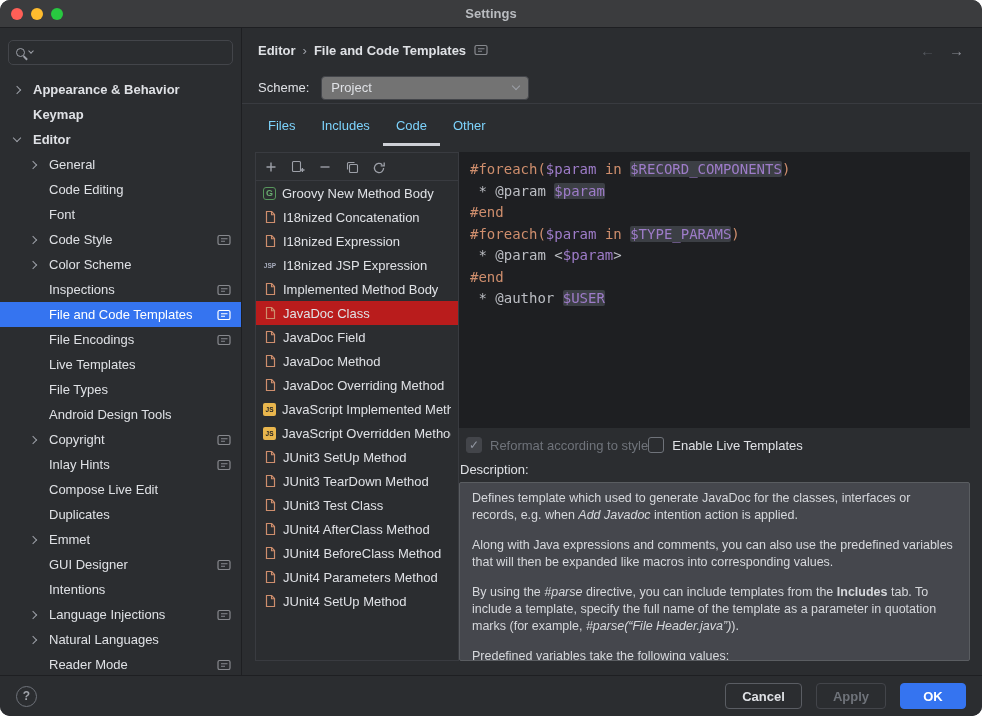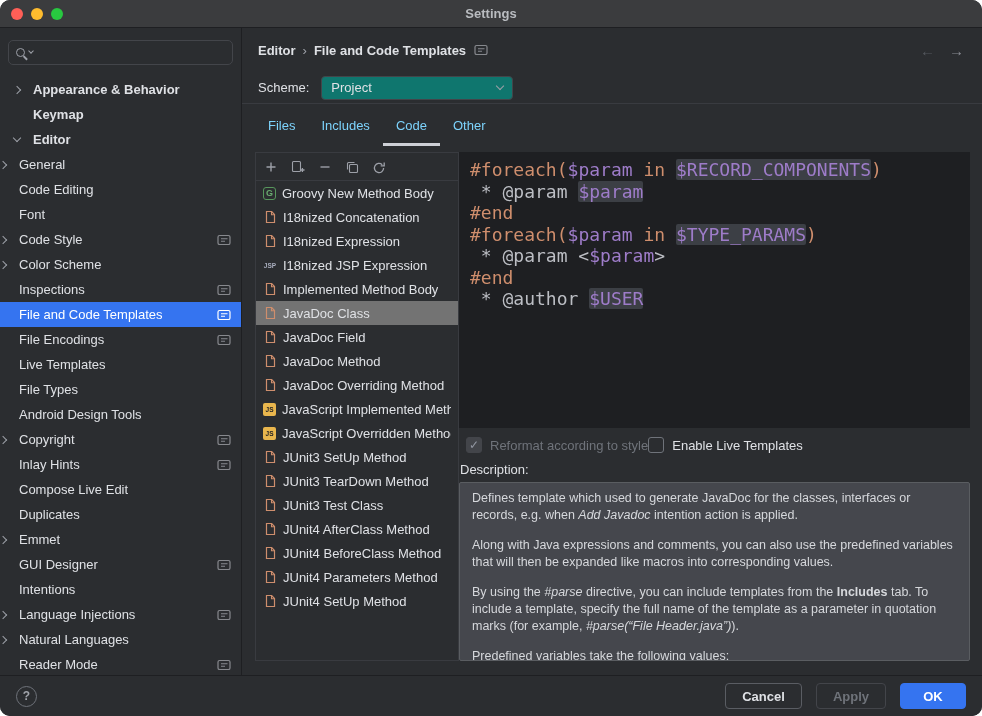--- a/index.html
+++ b/index.html
@@ -24,63 +24,63 @@
   .mag{width:9px;height:9px;border:1.5px solid #9da0a8;border-radius:50%;position:relative;flex:none;}
   .mag::after{content:"";position:absolute;width:5px;height:1.5px;background:#9da0a8;transform:rotate(45deg);right:-4px;bottom:-2px;}
   .chev{width:6px;height:6px;border-right:1.5px solid #9da0a8;border-bottom:1.5px solid #9da0a8;display:inline-block;flex:none;}
   .chev.right{transform:rotate(-45deg);}
   .chev.down{transform:rotate(45deg);margin-top:-3px;}
   .chev.small{width:4px;height:4px;border-width:1.2px;margin-left:-1px;}
   .search-input{flex:1;background:transparent;border:none;outline:none;color:#dfe1e5;font-family:"Liberation Sans",sans-serif;font-size:13px;min-width:0;}
   .tree{flex:1;overflow:hidden;padding-top:6px;}
   .tree-row{height:25px;display:flex;align-items:center;padding-right:10px;white-space:nowrap;}
   .tree-row.lvl0{padding-left:14px;font-weight:700;}
-  .tree-row.lvl1{}
+  .tree-row.lvl1{padding-left:30px;}
   .tree-row .tw{width:19px;flex:none;display:flex;align-items:center;justify-content:flex-start;}
   .tree-row.selected{background:#3574f0;color:#ffffff;}
   .tree-label{overflow:hidden;text-overflow:clip;}
   .right-ic{margin-left:auto;display:flex;align-items:center;padding-left:6px;}
 
   
   .header-row{height:44px;flex:none;display:flex;align-items:center;padding-left:3px;}
   .crumb{font-weight:700;color:#dfe1e5;}
   .crumb-sep{color:#9da0a8;margin:0 7px;font-weight:400;}
   .crumb-ic{margin-left:8px;display:flex;align-items:center;}
   .nav-arrows{margin-left:auto;display:flex;gap:14px;padding-right:6px;font-size:15px;}
   .nav-back{color:#55585e;}
   .nav-fwd{color:#8a8d94;}
 
   
   .scheme-row{height:32px;flex:none;display:flex;align-items:center;padding-left:3px;margin:0 -12px 0 -13px;padding-right:12px;border-bottom:1px solid #393b40;}
   .scheme-row .inner{display:flex;align-items:center;padding-left:13px;}
   .scheme-label{color:#dfe1e5;}
-  .dropdown{margin-left:12px;width:192px;height:24px;background:#0f766e;border:1px solid #43454a;border-radius:4px;display:flex;align-items:center;padding:0 9px;}
+  .dropdown{margin-left:12px;width:208px;height:24px;background:#737373;border:1px solid #43454a;border-radius:4px;display:flex;align-items:center;padding:0 9px;}
   .dropdown .chev{margin-left:auto;}
 
   
   .tabs-row{height:42px;flex:none;display:flex;align-items:stretch;padding-left:0;}
   .tab{padding:0 13px;display:flex;align-items:center;border-bottom:3px solid transparent;padding-top:3px;color:#7dd3fc;cursor:default;}
   .tab.active{border-bottom-color:#ced0d6;}
 
   
   .content{flex:1;display:flex;min-height:0;margin-top:6px;}
   .list-panel{width:204px;flex:none;border:1px solid #393b40;display:flex;flex-direction:column;min-height:0;background:#2b2d30;}
   .list-toolbar{height:28px;flex:none;border-bottom:1px solid #393b40;display:flex;align-items:center;padding:0 7px;gap:11px;}
   .tb-btn{width:16px;height:16px;display:flex;align-items:center;justify-content:center;}
   .tpl-list{flex:1;overflow:hidden;}
   .tpl-row{height:24px;display:flex;align-items:center;gap:6px;padding:0 7px;white-space:nowrap;overflow:hidden;}
-  .tpl-row.selected{background:#737373;}
+  .tpl-row.selected{background:#b91c1c;}
   .tpl-ic{width:14px;height:14px;flex:none;display:flex;align-items:center;justify-content:center;}
   .ic-groovy{border:1px solid #57965c;border-radius:3px;color:#6aab70;font-size:9px;font-weight:700;width:13px;height:13px;}
   .ic-jsp{color:#a8adbd;font-size:6.5px;font-weight:700;letter-spacing:0;}
   .ic-js{background:#e9b64d;border-radius:2px;color:#1e1f22;font-size:6.5px;font-weight:700;width:13px;height:13px;}
   .tpl-label{overflow:hidden;}
 
   .right-col{flex:1;min-width:0;display:flex;flex-direction:column;min-height:0;}
-  .code-editor{height:276px;flex:none;background:#1e1f22;padding:7px 0 0 11px;font-family:"DejaVu Sans Mono",monospace;font-size:18px;line-height:21.5px;overflow:hidden;}
+  .code-editor{height:276px;flex:none;background:#1e1f22;padding:7px 0 0 11px;font-family:"DejaVu Sans Mono",monospace;font-size:14px;line-height:21.5px;overflow:hidden;}
   .code-line{white-space:pre;}
   .c-kw{color:#cf8e6d;}
   .c-var{color:#9e7cc9;}
   .c-hl{background:#3c3f45;border-radius:2px;}
   .c-pl{color:#bcbec4;}
 
   .opts-row{height:34px;flex:none;display:flex;align-items:center;padding-left:7px;}
   .opt{display:flex;align-items:center;gap:8px;}
   .opt + .opt{}
   .checkbox{width:16px;height:16px;border:1px solid #6f737a;border-radius:3px;display:flex;align-items:center;justify-content:center;background:transparent;color:transparent;font-size:12px;line-height:1;}

